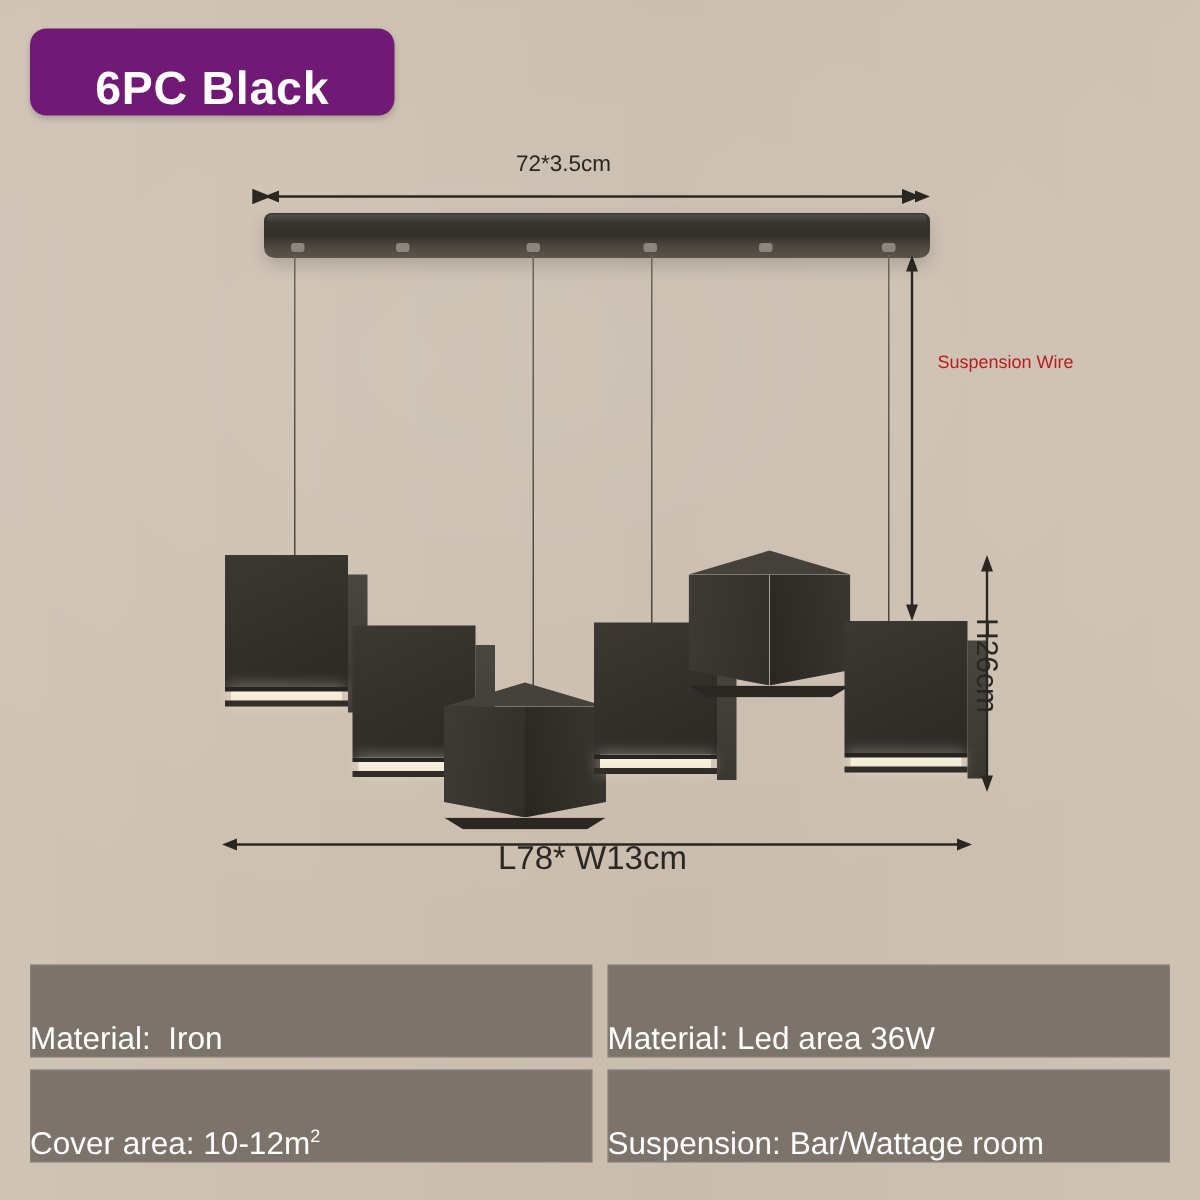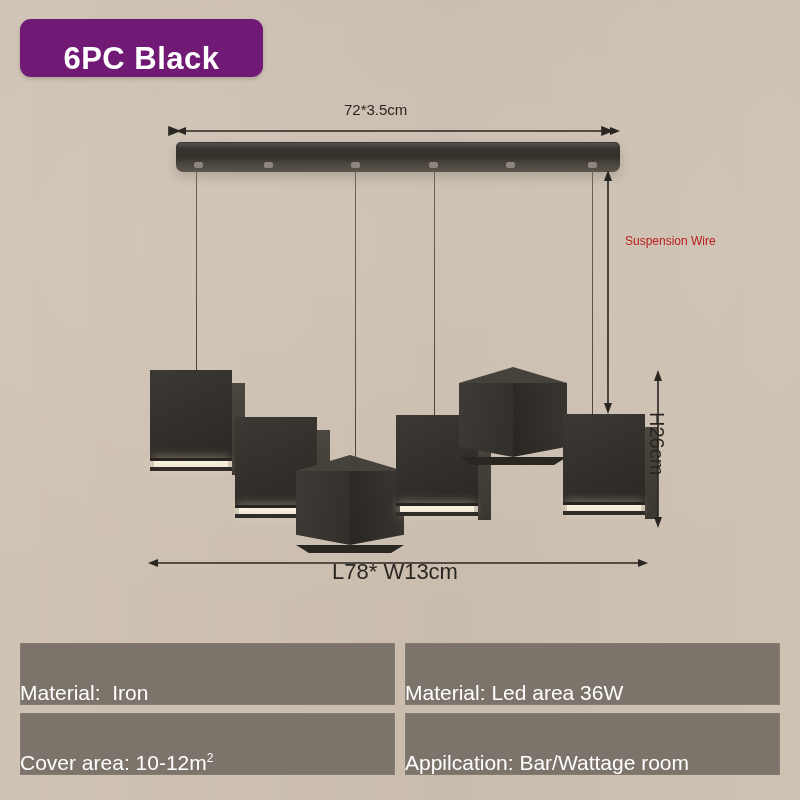--- a/index.html
+++ b/index.html
@@ -250,15 +250,15 @@
 </div>
 
 <div class="spec" style="left:20px;  top:713px; width:375px; height:62px">
   <span>
     <b style="font-weight:normal">Cover area:</b>&nbsp;<b style="font-weight:normal">10-12m</b><sup>2</sup>
   </span>
 </div>
 
 <div class="spec" style="left:405px; top:713px; width:375px; height:62px">
   <span>
-    <b style="font-weight:normal">Appilcation:</b>&nbsp;<b style="font-weight:normal">Bar/Wattage room</b>
+    <b style="font-weight:normal">Suspension:</b>&nbsp;<b style="font-weight:normal">Bar/Wattage room</b>
   </span>
 </div>
 
 </body></html>

